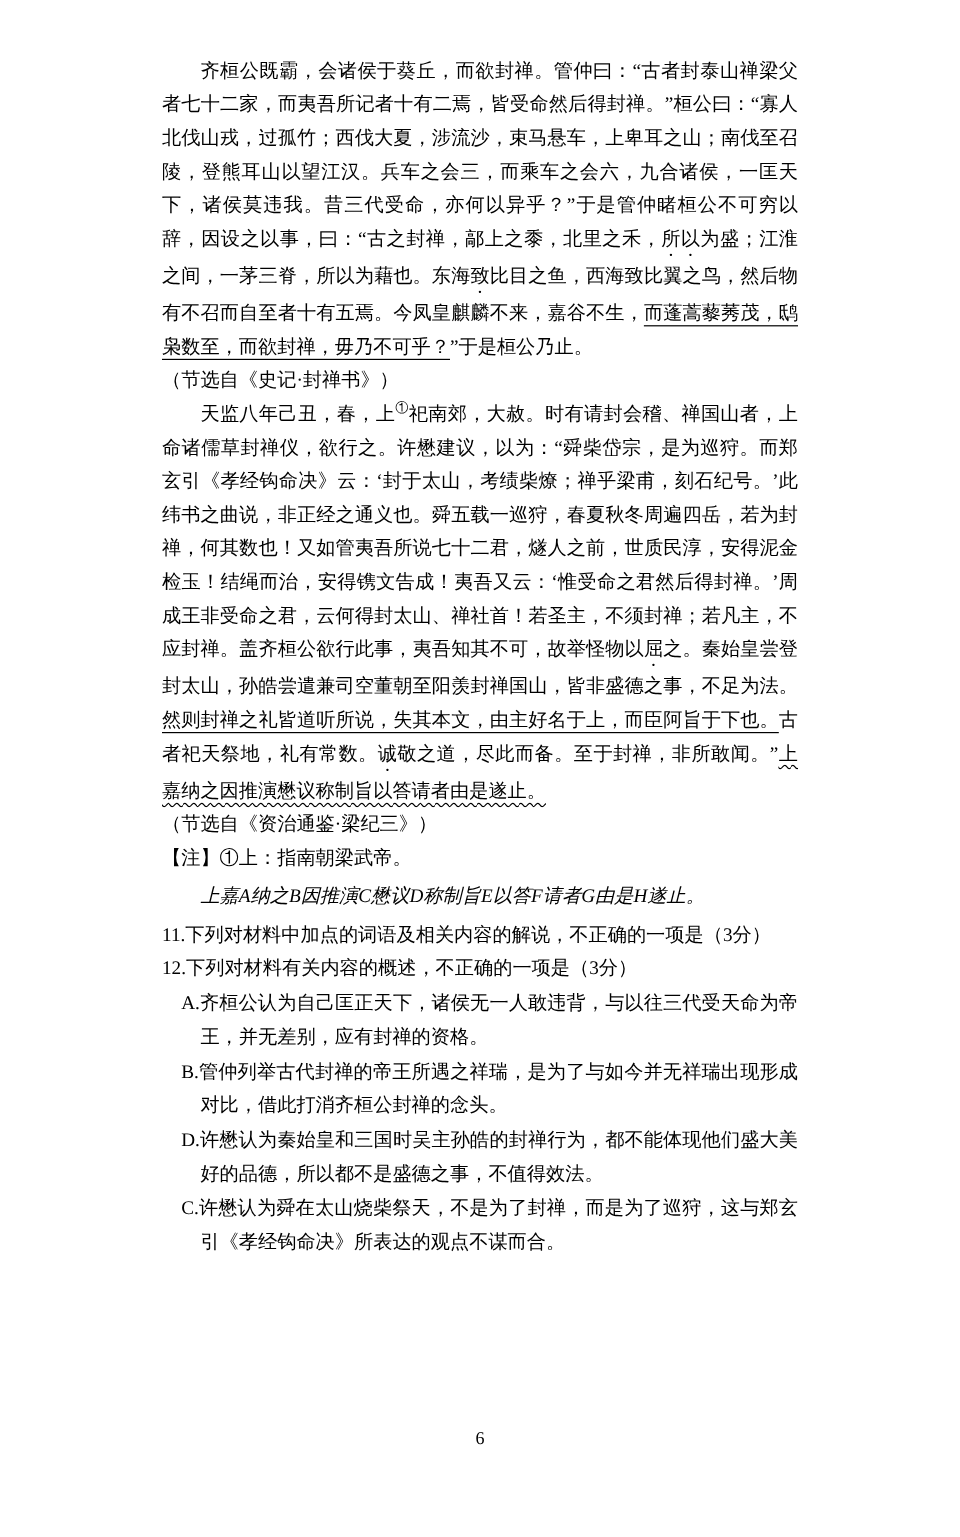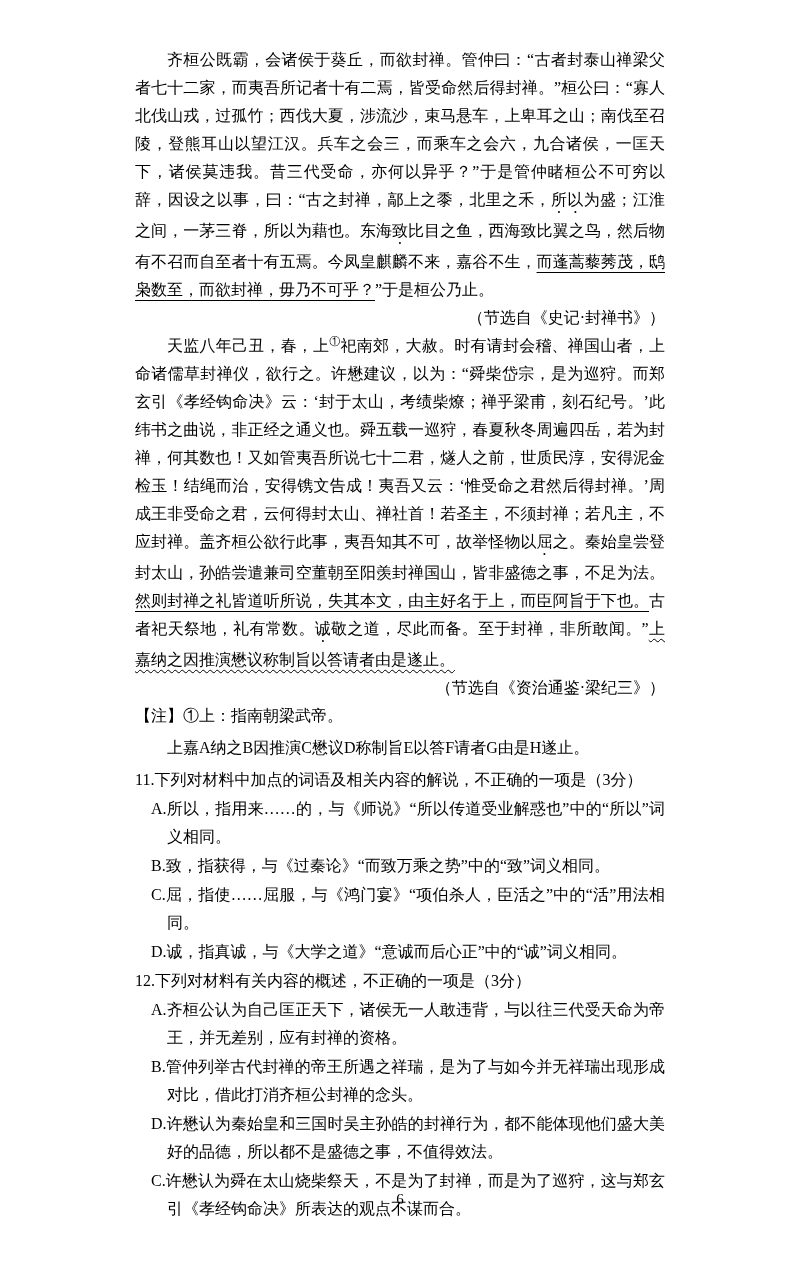--- a/index.html
+++ b/index.html
@@ -20,22 +20,22 @@
     line-height: 28px;
     box-sizing: border-box;
     padding: 46px 55px 0 55px;
     overflow: hidden;
   }
   p {
     margin: 0;
     text-align: justify;
   }
   .indent { text-indent: 2em; }
-  .source { text-align: right; }
-  .sentence { text-indent: 2em; margin: 4px 0; }
+  .source { }
+  .sentence { text-indent: 2em; margin: 4px 0; font-style: italic; }
   .option {
     padding-left: 2em;
     text-indent: -1em;
     margin: 1px 0;
   }
   .seg-underline {
     text-decoration: underline;
     text-underline-offset: 5px;
     text-decoration-thickness: 1px;
   }
@@ -79,26 +79,20 @@
 
   <p class="source">（节选自《资治通鉴·梁纪三》）</p>
 
   <p>【注】①上：指南朝梁武帝。</p>
 
 
   <p class="sentence">上嘉A纳之B因推演C懋议D称制旨E以答F请者G由是H遂止。</p>
 
   <p>11.下列对材料中加点的词语及相关内容的解说，不正确的一项是（3分）</p>
 
-  <div>
-    <p class="option">A.所以，指用来……的，与《师说》“所以传道受业解惑也”中的“所以”词义相同。</p>
-    <p class="option">B.致，指获得，与《过秦论》“而致万乘之势”中的“致”词义相同。</p>
-    <p class="option">C.屈，指使……屈服，与《鸿门宴》“项伯杀人，臣活之”中的“活”用法相同。</p>
-    <p class="option">D.诚，指真诚，与《大学之道》“意诚而后心正”中的“诚”词义相同。</p>
-  </div>
 
   <p>12.下列对材料有关内容的概述，不正确的一项是（3分）</p>
 
   <div>
     <p class="option">A.齐桓公认为自己匡正天下，诸侯无一人敢违背，与以往三代受天命为帝王，并无差别，应有封禅的资格。</p>
     <p class="option">B.管仲列举古代封禅的帝王所遇之祥瑞，是为了与如今并无祥瑞出现形成对比，借此打消齐桓公封禅的念头。</p>
     <p class="option">D.许懋认为秦始皇和三国时吴主孙皓的封禅行为，都不能体现他们盛大美好的品德，所以都不是盛德之事，不值得效法。</p>
     <p class="option">C.许懋认为舜在太山烧柴祭天，不是为了封禅，而是为了巡狩，这与郑玄引《孝经钩命决》所表达的观点不谋而合。</p>
   </div>
 

